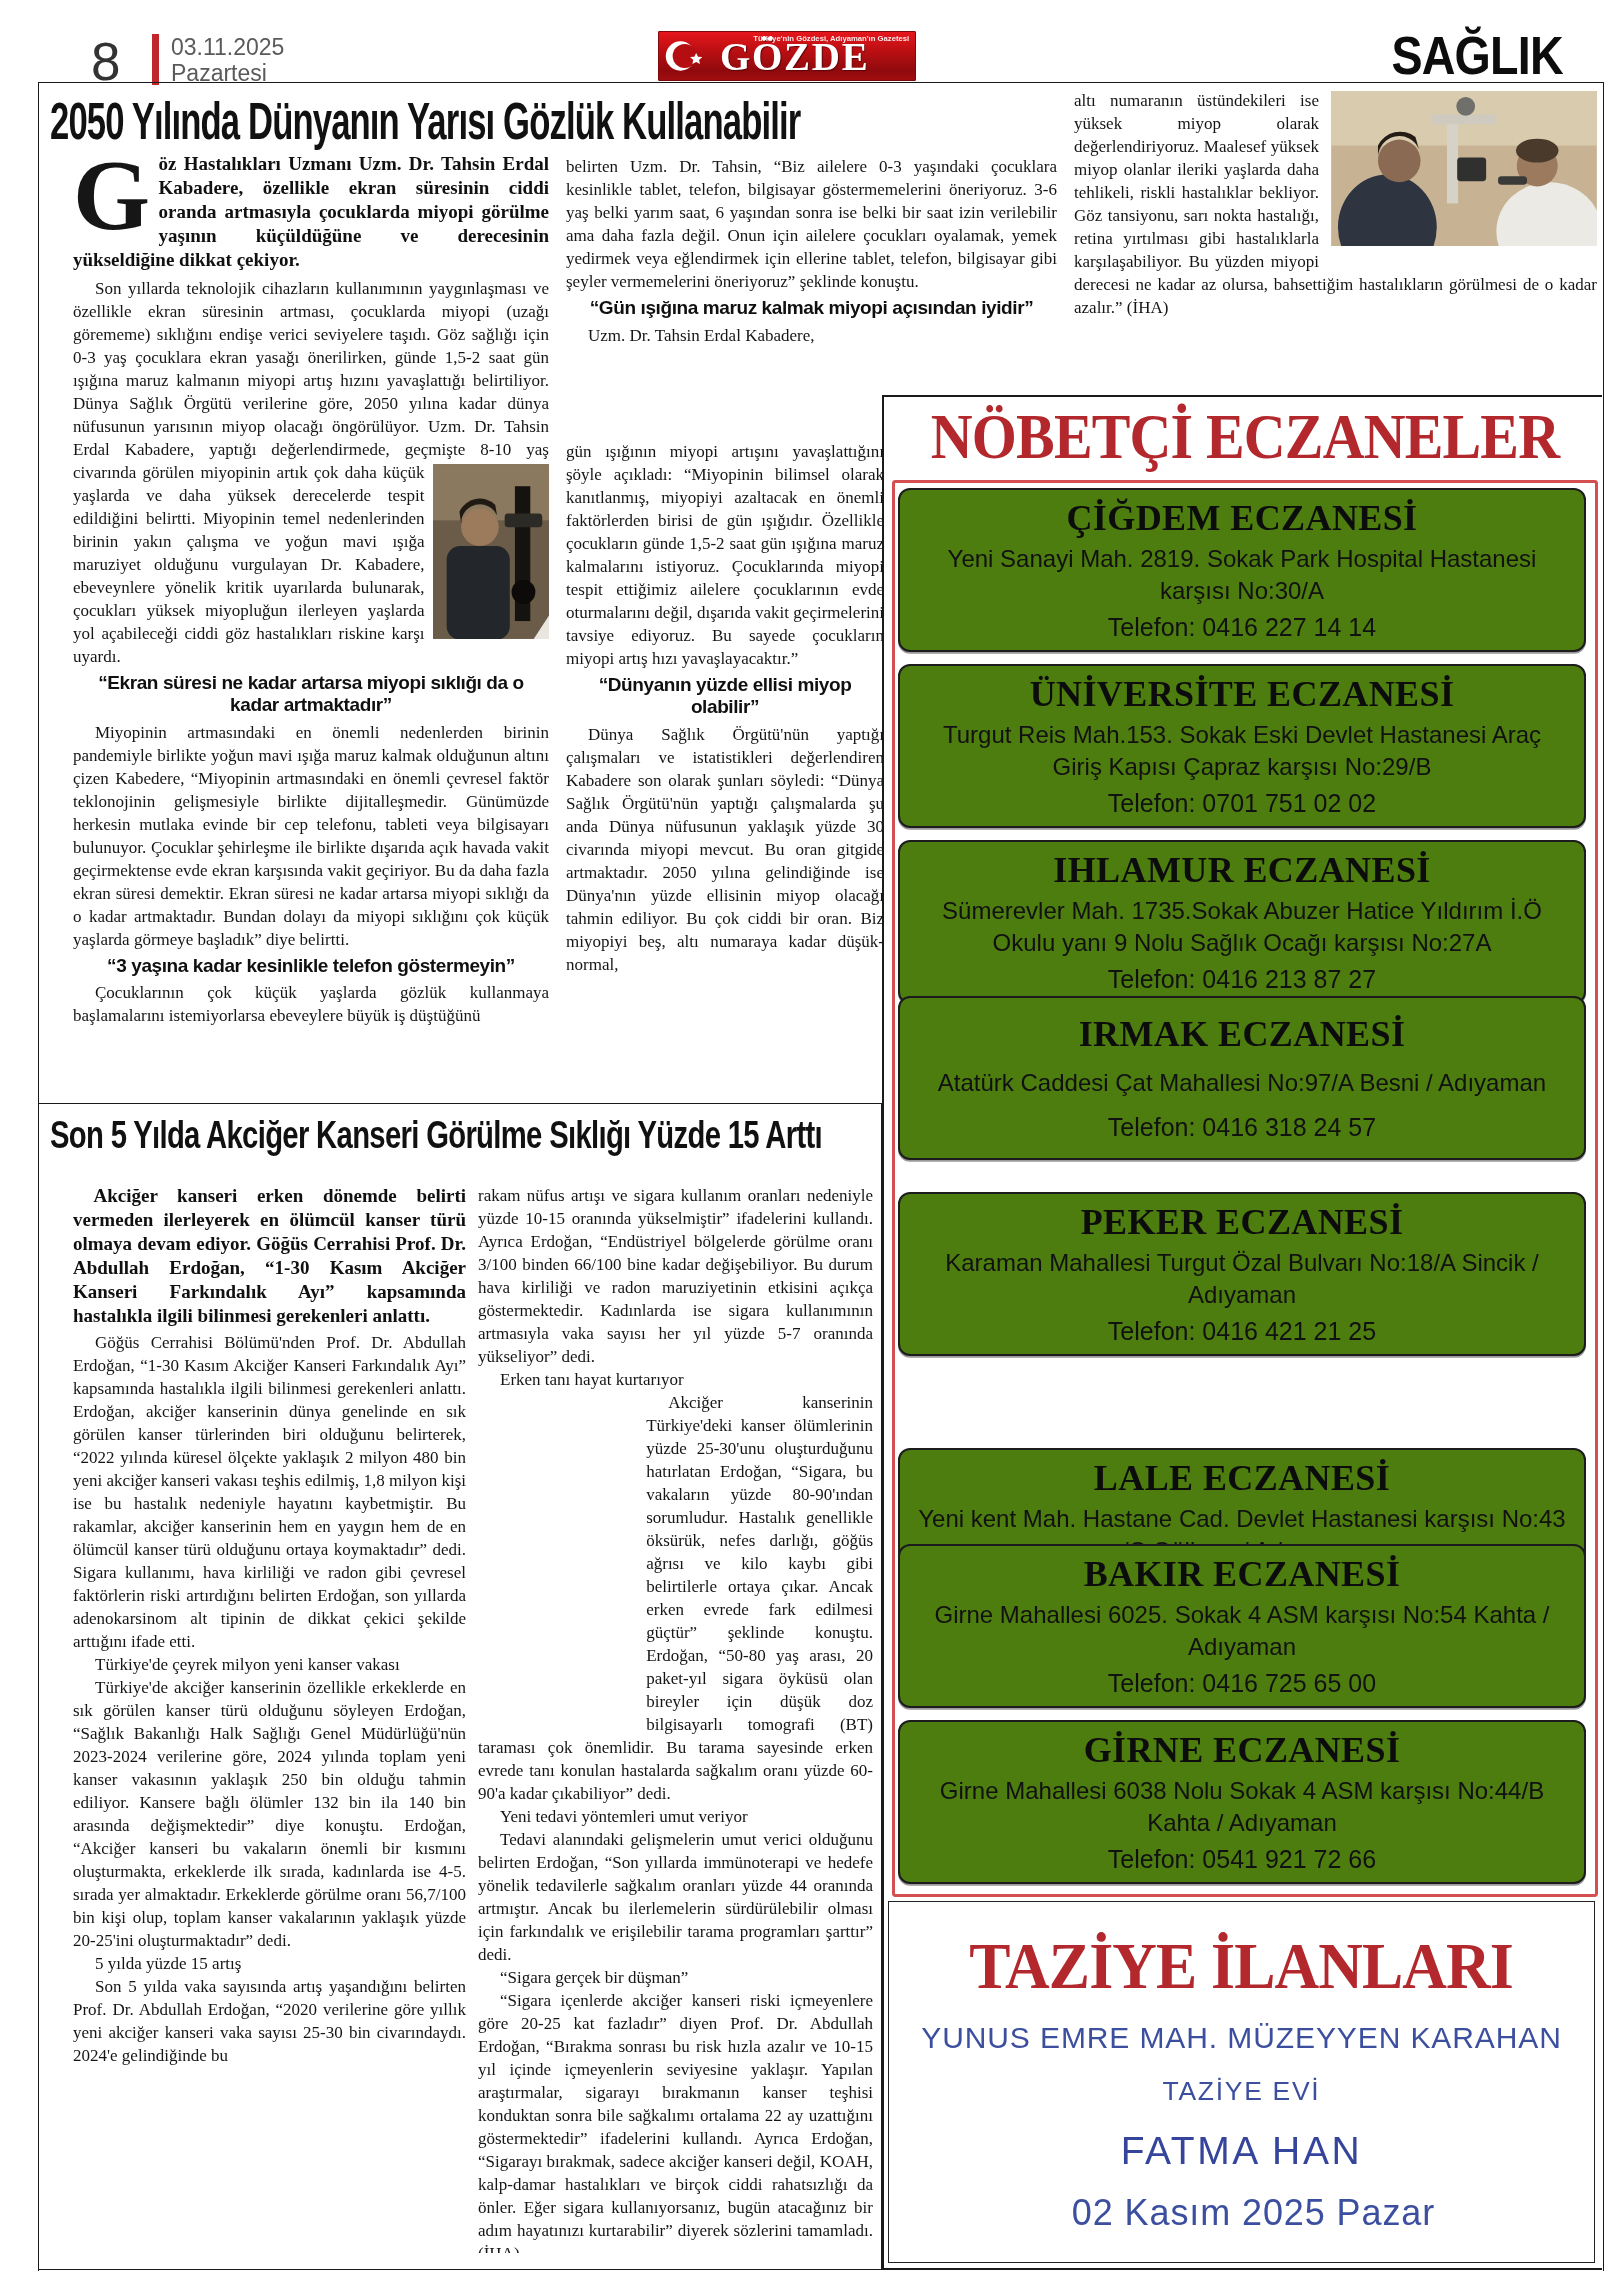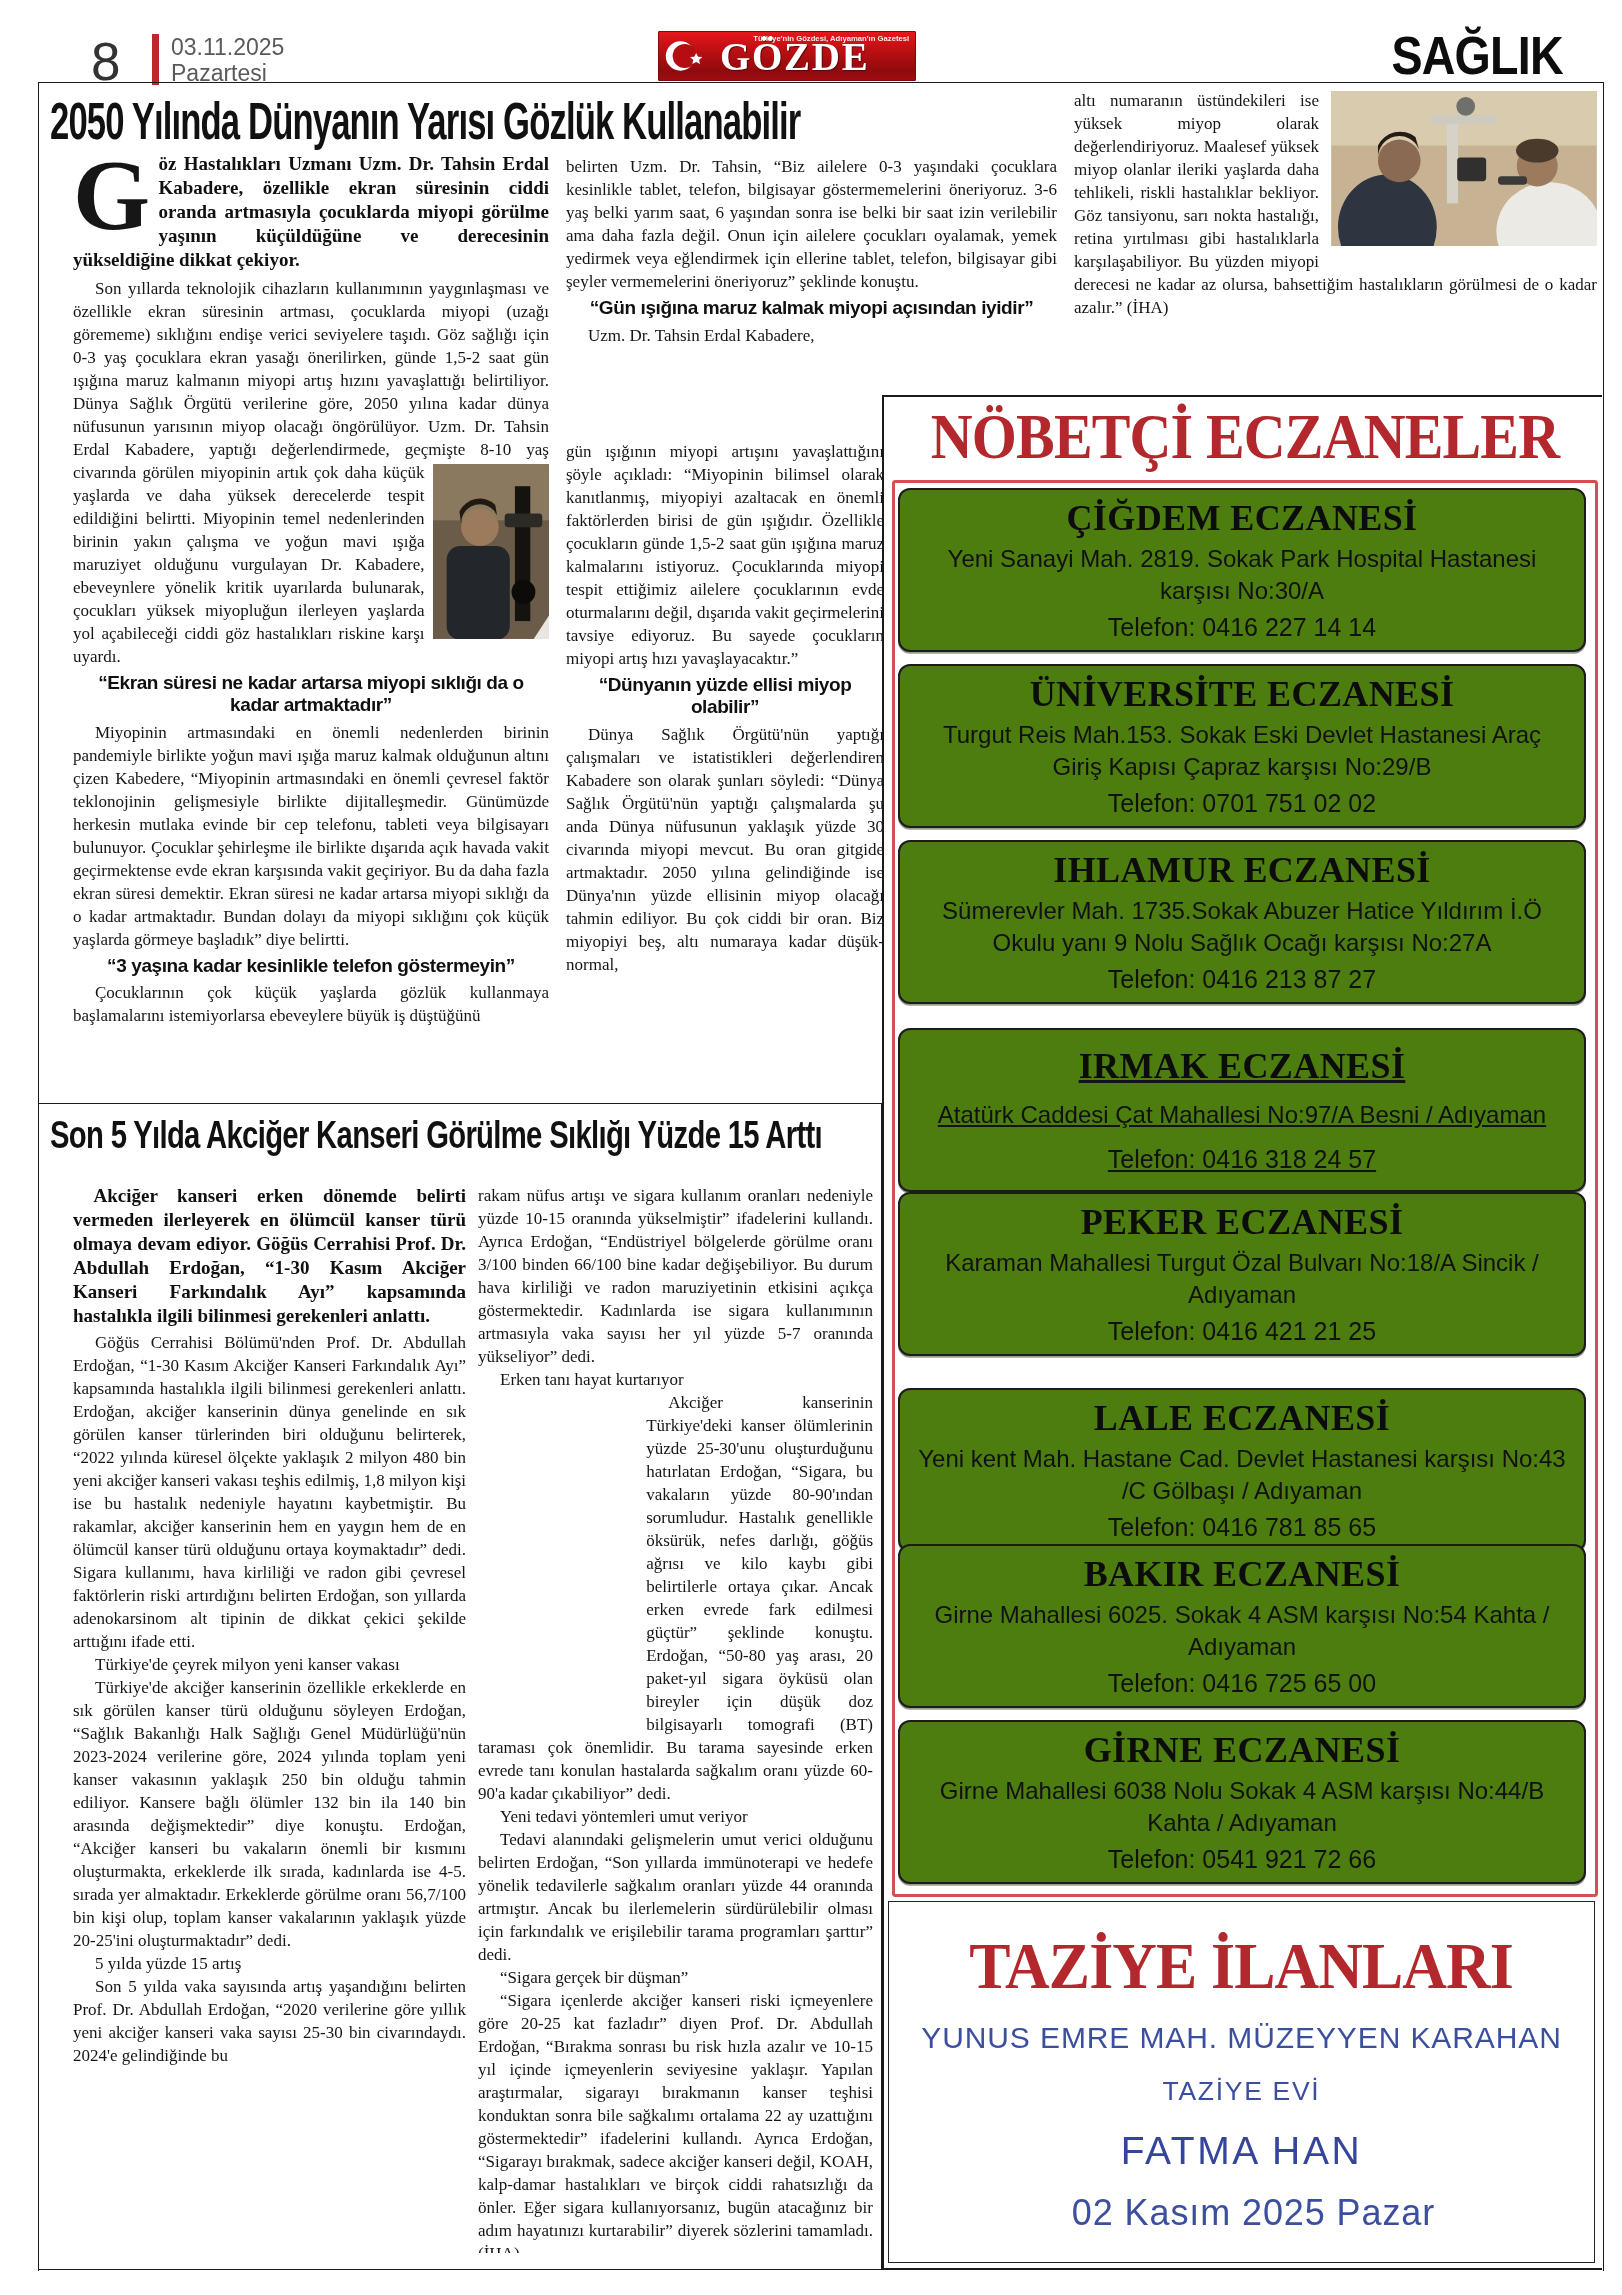--- a/index.html
+++ b/index.html
@@ -156,31 +156,31 @@
   <div class="ph-card" style="top:664px;">
     <div class="ph-name">ÜNİVERSİTE ECZANESİ</div>
     <div class="ph-addr">Turgut Reis Mah.153. Sokak Eski Devlet Hastanesi Araç Giriş Kapısı Çapraz karşısı No:29/B</div>
     <div class="ph-tel">Telefon: 0701 751 02 02</div>
   </div>
   <div class="ph-card" style="top:840px;">
     <div class="ph-name">IHLAMUR ECZANESİ</div>
     <div class="ph-addr">Sümerevler Mah. 1735.Sokak Abuzer Hatice Yıldırım İ.Ö Okulu yanı 9 Nolu Sağlık Ocağı karşısı No:27A</div>
     <div class="ph-tel">Telefon: 0416 213 87 27</div>
   </div>
-  <div class="ph-card" style="top:1028px;text-decoration:underline;">
+  <div class="ph-card" style="top:996px;">
     <div class="ph-name">IRMAK ECZANESİ</div>
     <div class="ph-addr">Atatürk Caddesi Çat Mahallesi No:97/A Besni / Adıyaman</div>
     <div class="ph-tel">Telefon: 0416 318 24 57</div>
   </div>
   <div class="ph-card" style="top:1192px;">
     <div class="ph-name">PEKER ECZANESİ</div>
     <div class="ph-addr">Karaman Mahallesi Turgut Özal Bulvarı No:18/A Sincik / Adıyaman</div>
     <div class="ph-tel">Telefon: 0416 421 21 25</div>
   </div>
-  <div class="ph-card" style="top:1388px;">
+  <div class="ph-card" style="top:1448px;">
     <div class="ph-name">LALE ECZANESİ</div>
     <div class="ph-addr">Yeni kent Mah. Hastane Cad. Devlet Hastanesi karşısı No:43 /C Gölbaşı / Adıyaman</div>
     <div class="ph-tel">Telefon: 0416 781 85 65</div>
   </div>
   <div class="ph-card" style="top:1544px;">
     <div class="ph-name">BAKIR ECZANESİ</div>
     <div class="ph-addr">Girne Mahallesi 6025. Sokak 4 ASM karşısı No:54 Kahta / Adıyaman</div>
     <div class="ph-tel">Telefon: 0416 725 65 00</div>
   </div>
   <div class="ph-card" style="top:1720px;">

